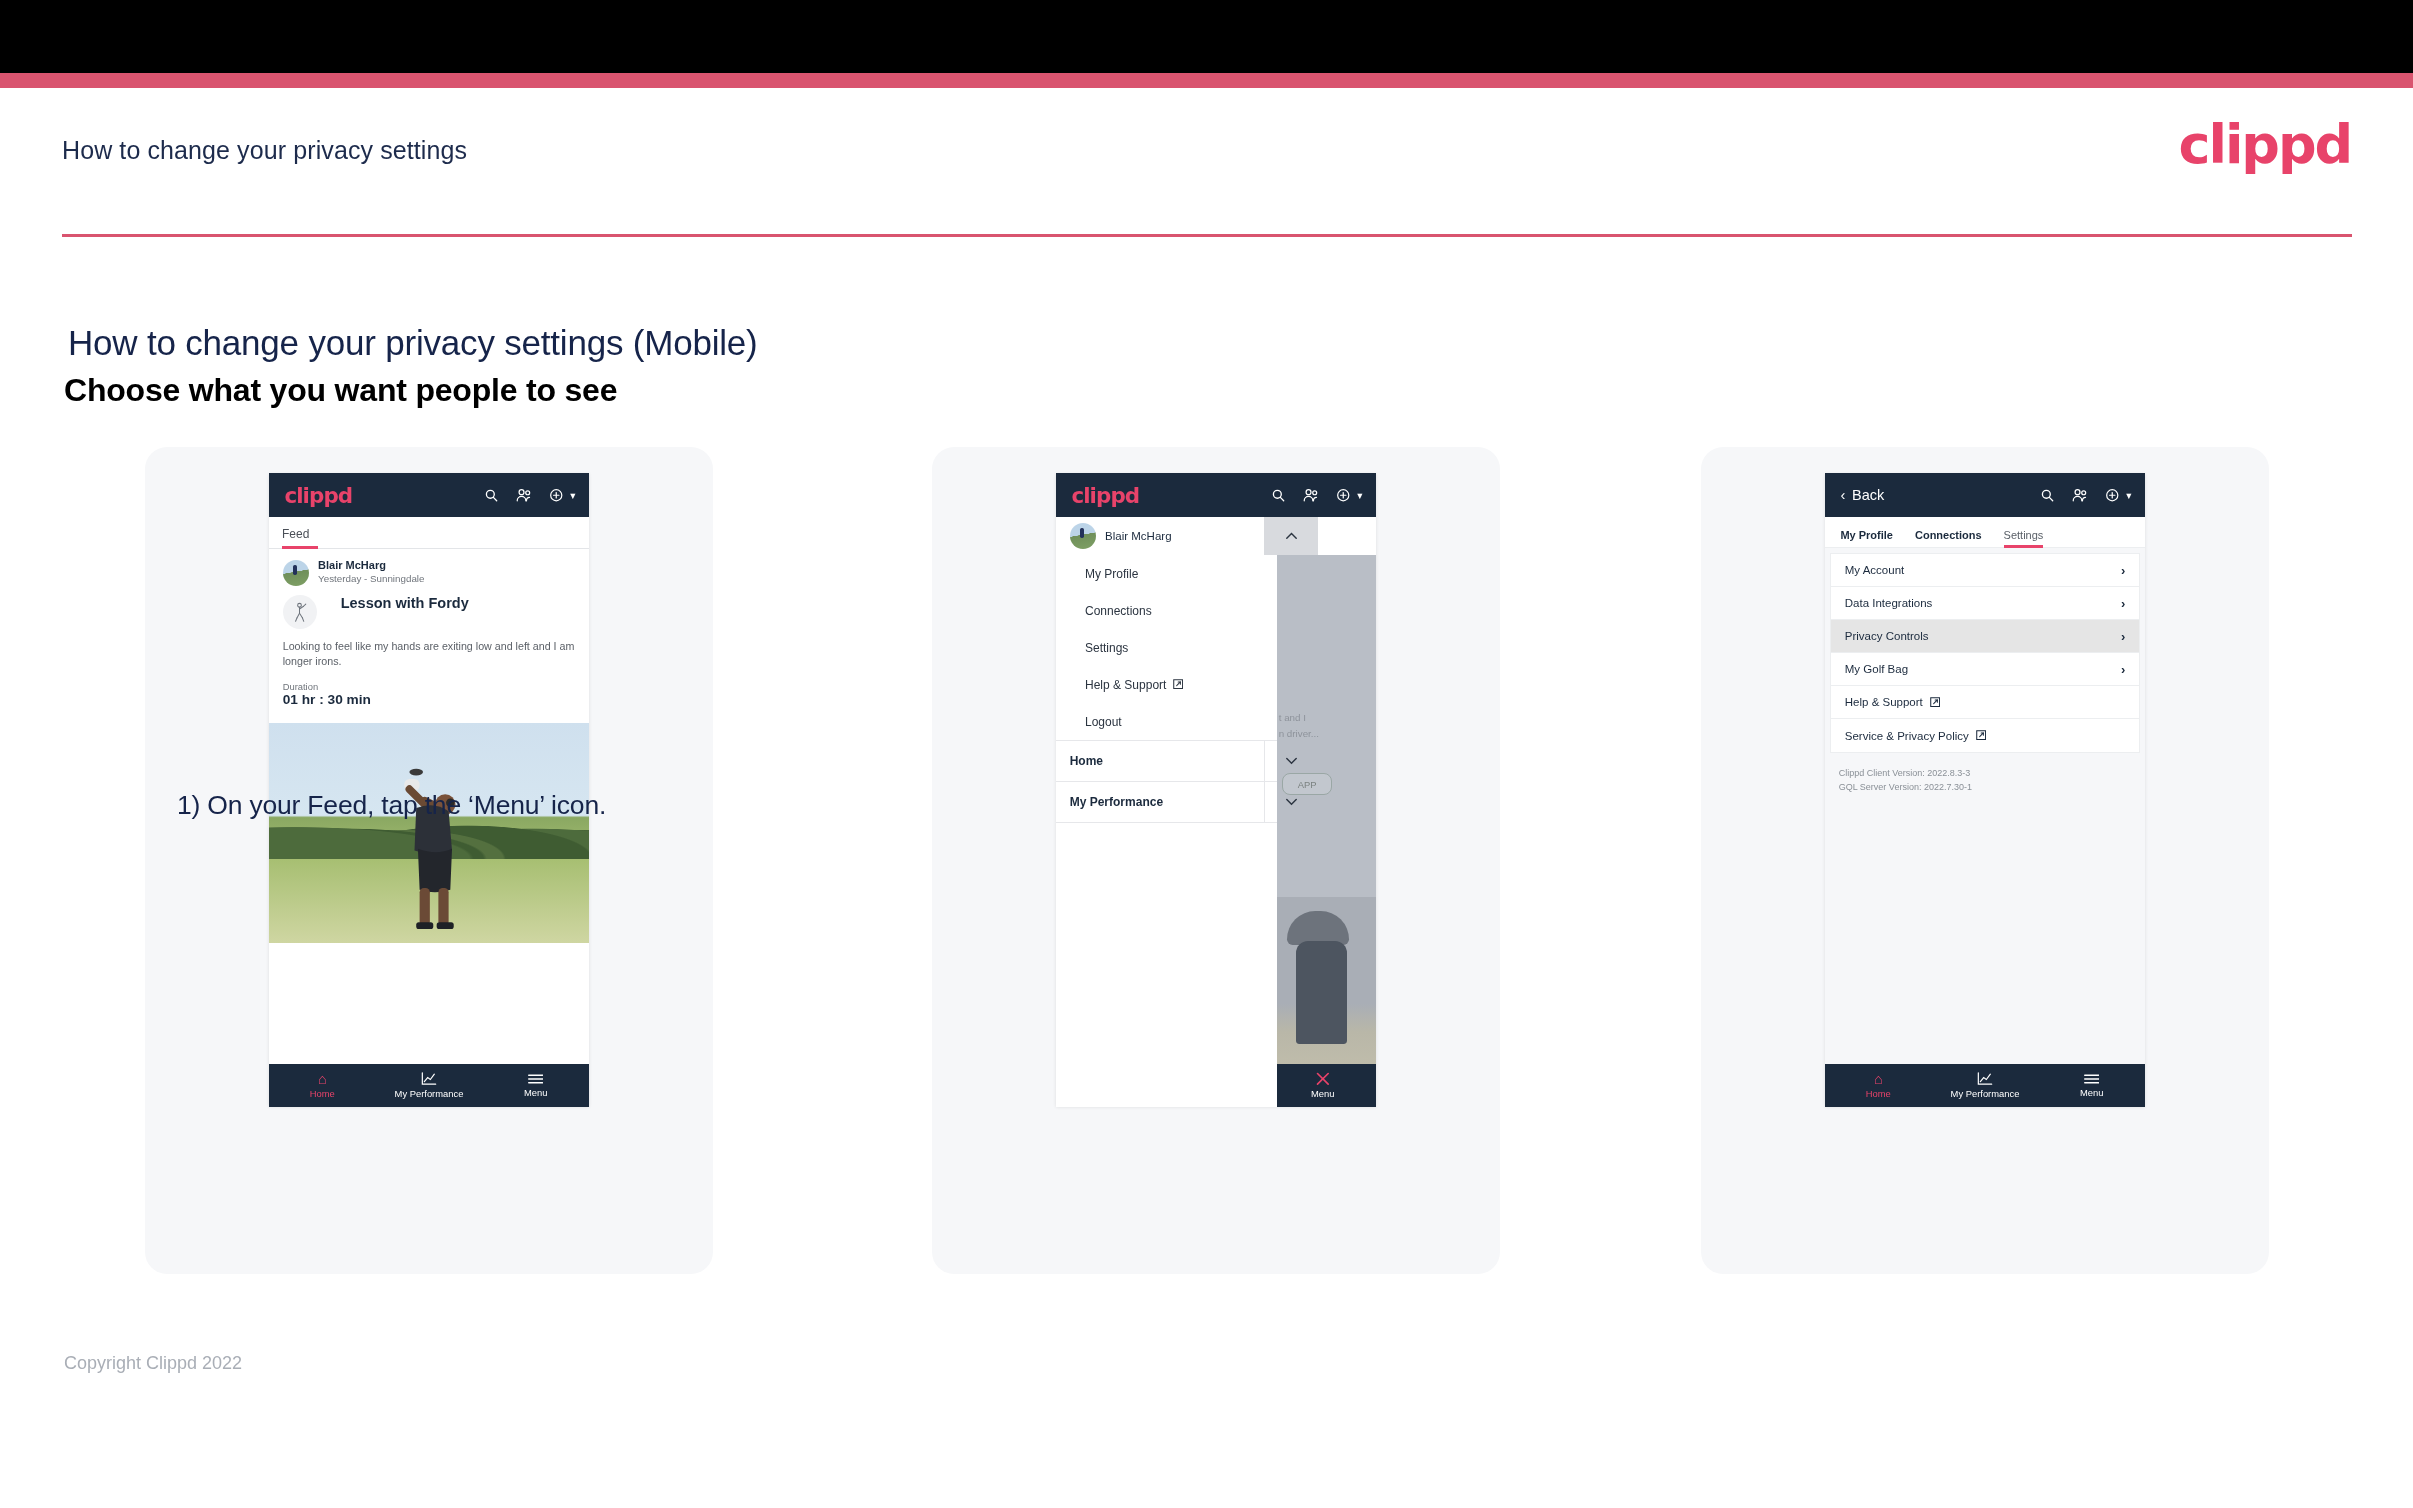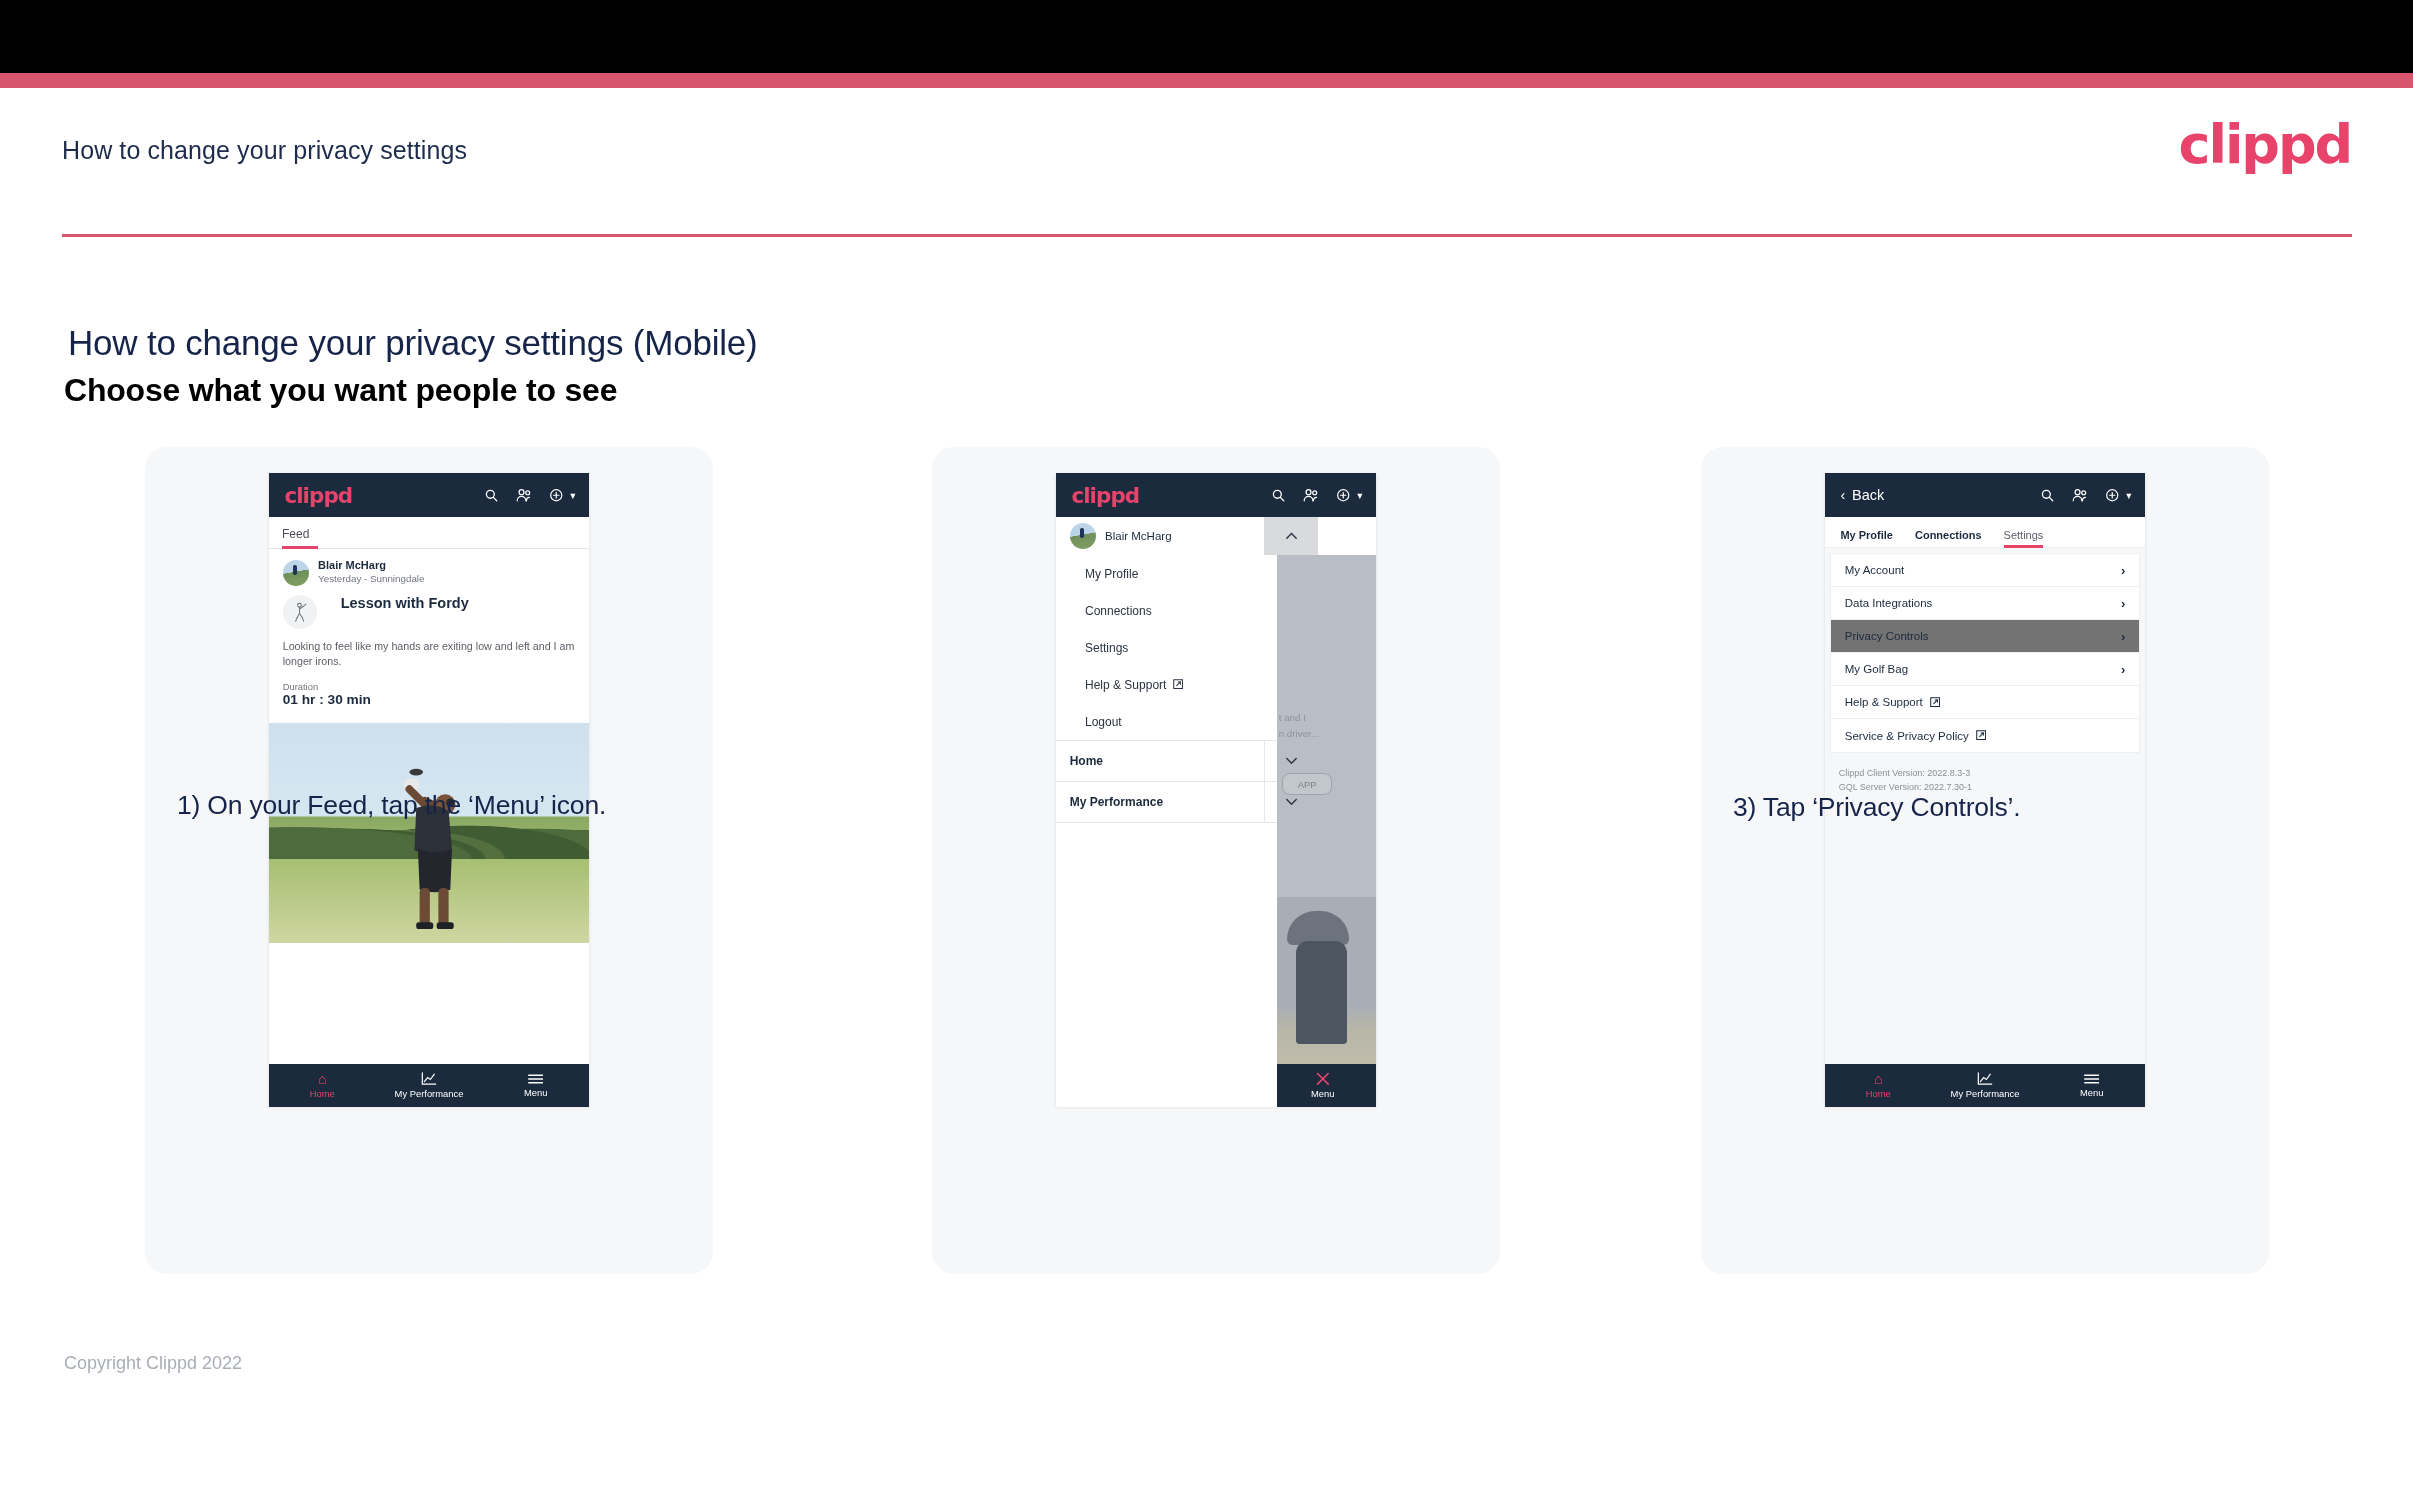--- a/index.html
+++ b/index.html
@@ -221,21 +221,21 @@
   .p3-tab { font-size:11px; color:#1b2a3d; font-weight:700; padding-bottom:6px; position:relative; }
   .p3-tab.muted { color:#5a6068; font-weight:400; }
   .p3-tab .uline { position:absolute; left:0; right:0; bottom:-0.9px; height:2.6px; background:#e8436a; }
 
   .p3-list { margin:5.1px 5.1px 0 5.1px; background:#fff; border:0.9px solid #eceef0; }
   .p3-row {
     height:33px; display:flex; align-items:center; padding:0 13.7px 0 13.7px;
     font-size:11.5px; color:#1b2a3d; border-bottom:0.9px solid #eceef0; gap:6.8px;
   }
   .p3-row:last-child { border-bottom:none; }
-  .p3-row.active { background:#737373; }
+  .p3-row.active { background:#e5e5e5; }
   .p3-row .rchev { margin-left:auto; font-size:13px; color:#1b2a3d; font-weight:700; }
   .p3-version {
     margin:13.7px 0 0 13.7px; font-size:9px; color:#8a9097; line-height:1.55;
   }
 
   
   .footer {
     position:absolute; left:64px; top:1353px;
     font-size:18px; color:#a9aeb6;
   }
@@ -597,19 +597,18 @@
           <svg width="15.4" height="12" viewBox="0 0 20 14" stroke="#fff" stroke-width="2" stroke-linecap="round">
               <line x1="1" y1="2" x2="19" y2="2"></line>
               <line x1="1" y1="7" x2="19" y2="7"></line>
               <line x1="1" y1="12" x2="19" y2="12"></line>
             </svg>
           <span class="nlabel">Menu</span>
         </div>
       </div>
     </div>
 
-    <div class="caption">3) Tap ‘Privacy Controls’.</div>
   </div>
 
 </div>
 
 <div class="footer">Copyright Clippd 2022</div>
 
 
 </body></html>

